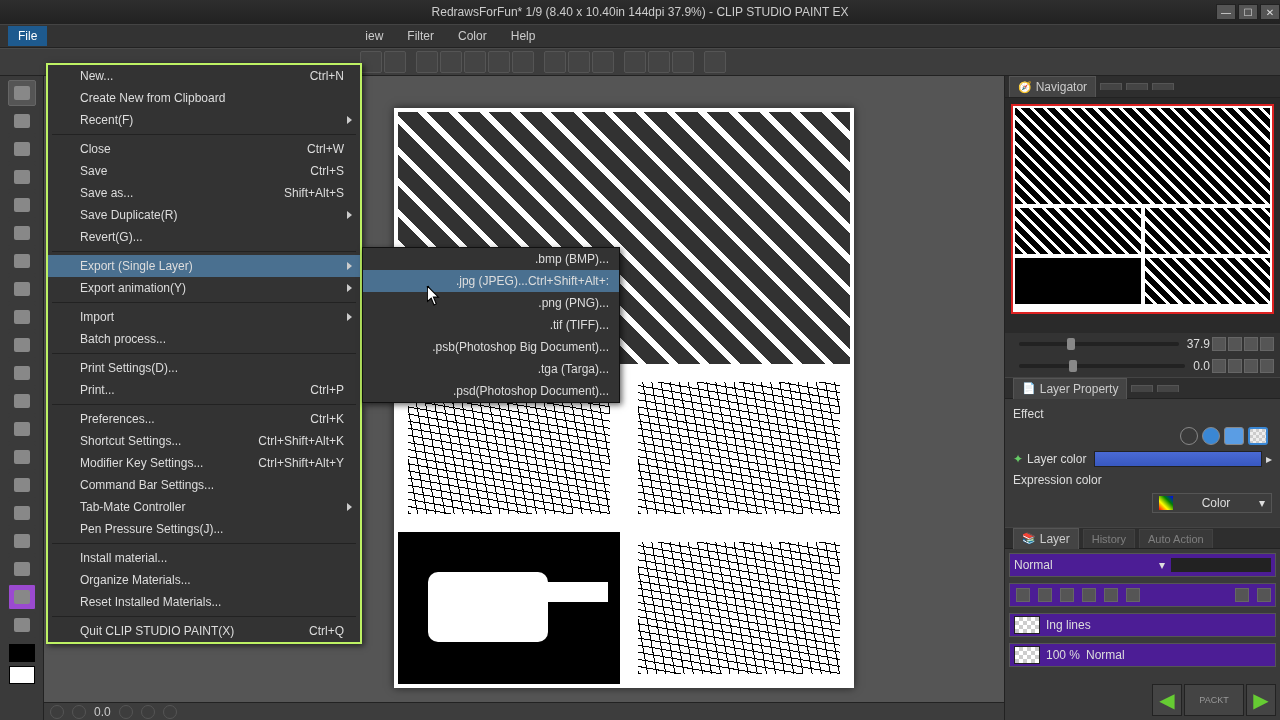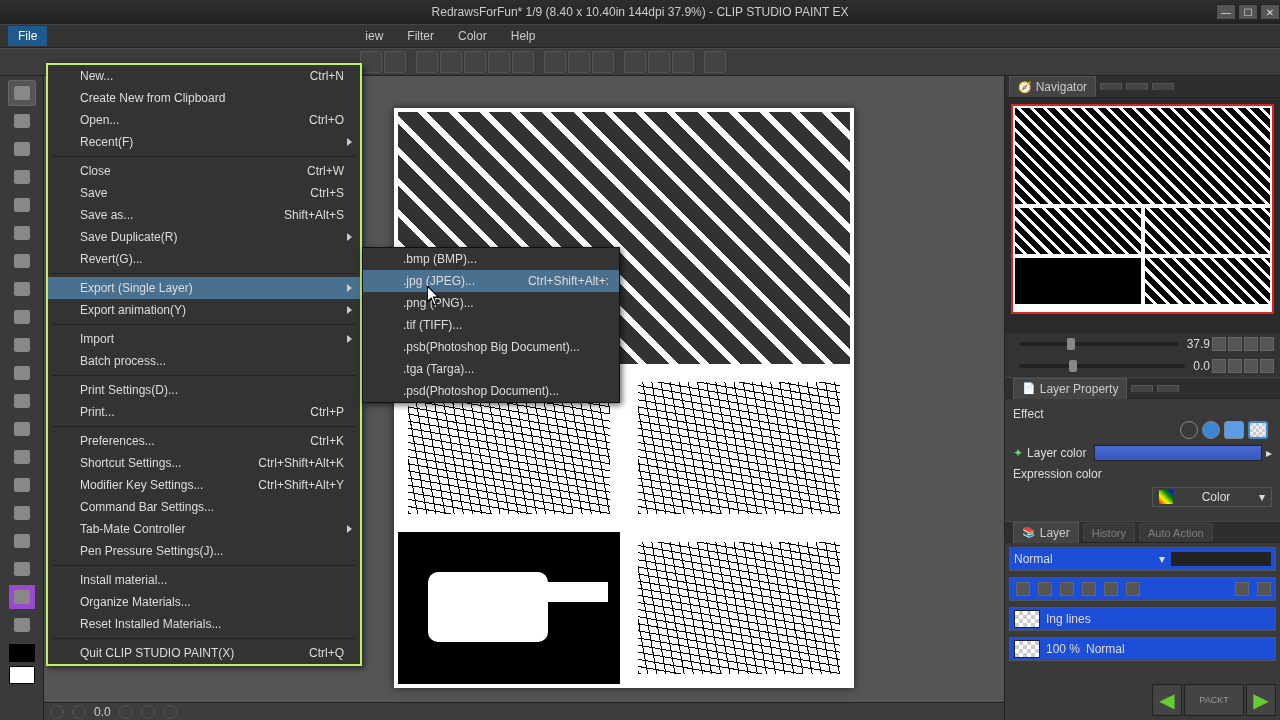--- a/index.html
+++ b/index.html
@@ -49,29 +49,29 @@
 .zoomrow .slider::after,.rotrow .slider::after{content:"";position:absolute;left:30%;top:-4px;width:8px;height:12px;background:#888;border-radius:2px;}
 .rotrow{height:22px;background:#333;display:flex;align-items:center;padding:0 6px;justify-content:space-between;font-size:11px;}
 .smbtn{width:14px;height:14px;background:#555;border:1px solid #666;margin-left:2px;}
 .sectitle{height:22px;background:#2e2e2e;display:flex;align-items:center;padding:0 4px;border-top:1px solid #444;border-bottom:1px solid #222;}
 .effectp{padding:8px;background:#3a3a3a;}
 .circlebtn{width:18px;height:18px;border:1px solid #888;border-radius:50%;display:inline-block;margin-right:4px;}
 .effrow{display:flex;align-items:center;margin-bottom:6px;}
 .colbar{flex:1;height:16px;background:linear-gradient(#4a6ad4,#3858c0);border:1px solid #222;margin-left:8px;}
 .ddsel{display:flex;align-items:center;border:1px solid #555;background:#3d3d3d;padding:2px 6px;width:120px;justify-content:space-between;}
 .layerp{flex:1;background:#3a3a3a;padding:4px;}
-.layerrow{height:24px;background:#1d4ed8;border:1px solid #555;display:flex;align-items:center;margin-bottom:6px;padding:0 4px;gap:6px;font-size:11px;}
+.layerrow{height:24px;background:#4c1d95;border:1px solid #555;display:flex;align-items:center;margin-bottom:6px;padding:0 4px;gap:6px;font-size:11px;}
 .lthumb{width:26px;height:18px;background:repeating-conic-gradient(#ccc 0 25%,#fff 0 50%) 0 0/8px 8px;border:1px solid #222;}
 .filemenu{position:absolute;top:48px;left:46px;width:316px;background:#333;border:2px solid #bef264;box-shadow:2px 2px 6px rgba(0,0,0,.6);z-index:100;margin-top:15px;}
 .fitem{display:flex;align-items:center;justify-content:space-between;padding:4px 16px 4px 32px;color:#ddd;font-size:13px;position:relative;}
 .fitem.hl{background:#4a7090;}
 .fitem .tri{width:0;height:0;border-top:4px solid transparent;border-bottom:4px solid transparent;border-left:5px solid #ccc;position:absolute;right:8px;top:50%;transform:translateY(-50%);}
 .fsep{height:1px;background:#222;margin:3px 4px;}
 .submenu{position:absolute;top:247px;left:362px;width:258px;background:#333;border:1px solid #111;box-shadow:2px 2px 6px rgba(0,0,0,.6);z-index:101;}
-.submenu .fitem{padding:4px 10px 4px 40px;}
+.submenu .fitem{padding:4px 10px 4px 40px;justify-content:flex-end;}
 .cursor{position:absolute;top:286px;left:427px;width:14px;height:20px;z-index:200;}
 .cursor::before{content:"";position:absolute;width:0;height:0;border-left:2px solid #000;border-top:2px solid #000;transform:rotate(-30deg);}
 .cursor svg{width:14px;height:20px;}
 .playbtns{position:absolute;bottom:4px;right:4px;display:flex;gap:2px;z-index:50;}
 .pbtn{width:30px;height:32px;background:#444;border:1px solid #222;display:flex;align-items:center;justify-content:center;}
 .pgreen{color:#6c3;font-size:20px;}
 </style>
 </head>
 <body>
 
@@ -201,21 +201,21 @@
       <div class="smbtn"></div>
       <div class="smbtn"></div>
     </div>
 
     <div class="sectitle">
       <div class="rtab">📄 <span>Layer Property</span></div>
       <div class="rtab icon"></div>
       <div class="rtab icon"></div>
     </div>
     <div class="effectp">
-      <div style="">Effect</div>
+      <div style="margin-bottom:6px">Effect</div>
       <div class="effrow" style="justify-content:flex-end">
         <span class="circlebtn"></span>
         <span class="circlebtn" style="background:#3a87d4"></span>
         <span class="circlebtn" style="border-radius:3px;width:20px;height:18px;background:#5a9de4"></span>
         <span class="circlebtn" style="border-radius:3px;width:20px;height:18px;background:repeating-conic-gradient(#eee 0 25%,#ccc 0 50%) 0 0/6px 6px;border:2px solid #3a87d4"></span>
       </div>
       <div class="effrow">
         <span style="color:#6c6">✦</span>
         <span style="margin-left:4px">Layer color</span>
         <div class="colbar"></div>
@@ -267,24 +267,20 @@
 
 <div class="filemenu" id="filemenu">
     <div class="fitem">
       <span>New...</span>
       <span>Ctrl+N</span>
     </div>
     <div class="fitem">
       <span>Create New from Clipboard</span>
     </div>
     <div class="fitem">
-      <span>Open...</span>
-      <span>Ctrl+O</span>
-    </div>
-    <div class="fitem">
       <span>Recent(F)</span>
       <span class="tri"></span>
     </div>
     <div class="fsep"></div>
     <div class="fitem">
       <span>Close</span>
       <span>Ctrl+W</span>
     </div>
     <div class="fitem">
       <span>Save</span>

